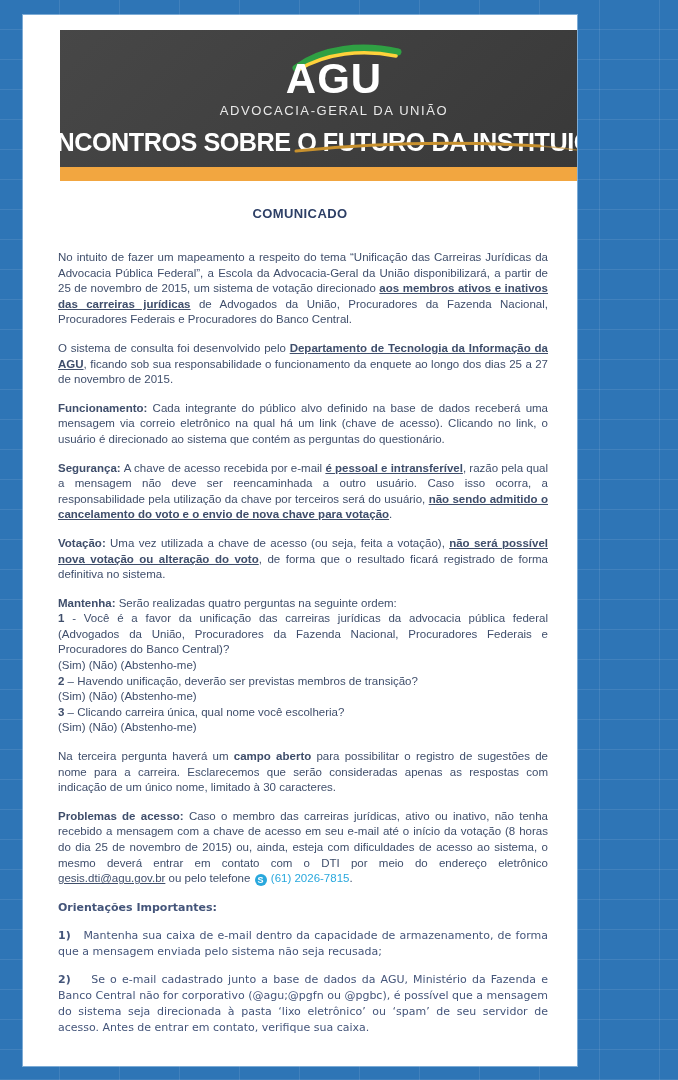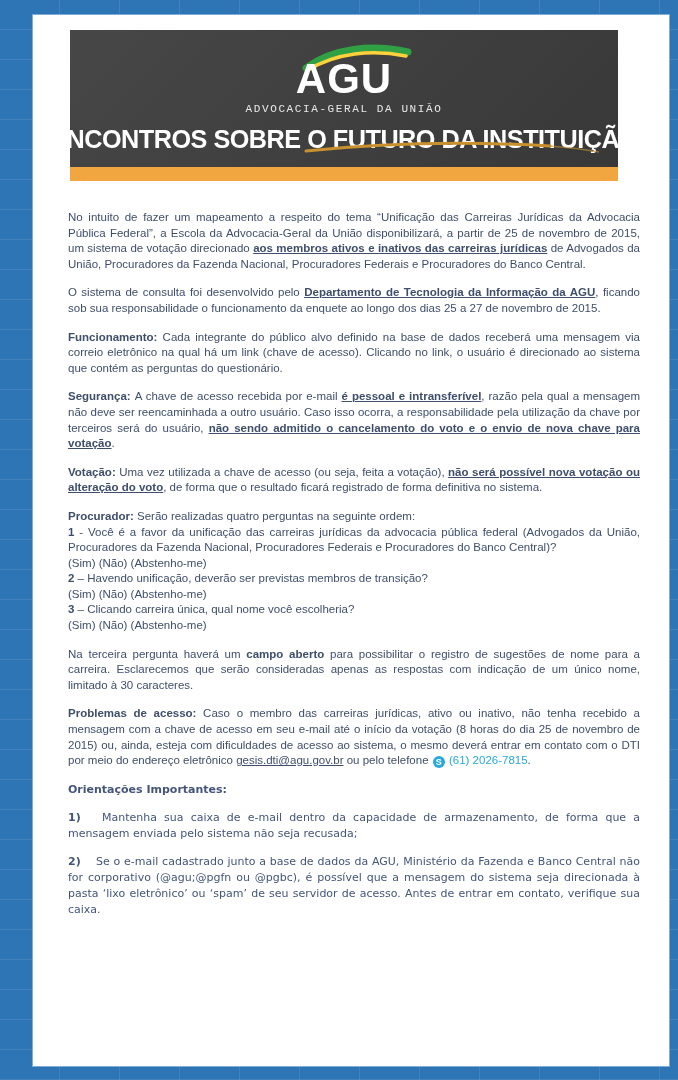--- a/index.html
+++ b/index.html
@@ -5,21 +5,21 @@
   html,body{margin:0;padding:0;}
   body{
     width:678px;height:1080px;position:relative;overflow:hidden;
     background-color:#2e75b6;
     background-image:
       repeating-linear-gradient(to right, transparent 0 59px, rgba(255,255,255,.09) 59px 60px),
       repeating-linear-gradient(to bottom, transparent 0 29px, rgba(255,255,255,.09) 29px 30px);
     font-family:"Liberation Sans", sans-serif;
   }
   .page{
-    position:absolute;left:33px;top:15px;width:636px;height:1051px;
+    position:absolute;left:23px;top:15px;width:554px;height:1051px;
     background:#ffffff;box-shadow:0 0 0 1px rgba(190,215,238,.55);
     overflow:hidden;
   }
   
   .banner{
     position:absolute;left:37px;top:15px;width:548px;height:151px;
   }
   .banner-dark{
     position:relative;width:100%;height:137px;background:#3d3d3d;
     background-image:linear-gradient(135deg, rgba(255,255,255,.05), rgba(0,0,0,.08));
@@ -27,21 +27,21 @@
     padding-top:13px;box-sizing:border-box;
   }
   .accent-bar{width:100%;height:14px;background:#f2a640;}
   .logo{display:flex;flex-direction:column;align-items:center;}
   .logo-swoosh{margin-bottom:-13px;margin-left:26px;}
   .logo-text{
     color:#ffffff;font-size:42px;font-weight:bold;line-height:1;
     letter-spacing:1px;
   }
   .logo-subtitle{
-    color:#e9e9e9;font-size:11px;letter-spacing:1.6px;margin-top:3px;font-family:Liberation Mono, monospace;
+    color:#e9e9e9;font-size:13px;letter-spacing:1.6px;margin-top:3px;
   }
   .banner-title{
     margin-top:9px;color:#ffffff;font-size:26px;font-weight:bold;
     letter-spacing:-0.5px;white-space:nowrap;transform:scaleX(.97);
   }
   .title-swoosh{position:absolute;right:16px;bottom:12px;}
   
   .doc-title{
     margin-top:25px;text-align:center;font-weight:bold;font-size:13px;
     color:#2d3f66;letter-spacing:.4px;
@@ -87,28 +87,29 @@
       <svg class="title-swoosh" width="300" height="16" viewBox="0 0 300 16">
         <path d="M4 12 C 90 3, 180 3, 248 7" stroke="#c8912e" stroke-width="3" fill="none" stroke-linecap="round"></path>
         <path d="M248 7 C 268 8.5, 286 11, 297 13" stroke="#c8912e" stroke-width="1.4" fill="none" opacity="0.6"></path>
       </svg>
     </div>
     <div class="accent-bar"></div>
   </div>
 
   <div style="height:166px"></div>
 
+  <div class="doc-title">COMUNICADO</div>
 
   <div class="doc-body">
       <p class="para"><span>No intuito de fazer um mapeamento a respeito do tema “Unificação das Carreiras Jurídicas da Advocacia Pública Federal”, a Escola da Advocacia-Geral da União disponibilizará, a partir de 25 de novembro de 2015, um sistema de votação direcionado </span><span class="b u">aos membros ativos e inativos das carreiras jurídicas</span><span> de Advogados da União, Procuradores da Fazenda Nacional, Procuradores Federais e Procuradores do Banco Central.</span></p>
       <p class="para"><span>O sistema de consulta foi desenvolvido pelo </span><span class="b u">Departamento de Tecnologia da Informação da AGU</span><span>, ficando sob sua responsabilidade o funcionamento da enquete ao longo dos dias 25 a 27 de novembro de 2015.</span></p>
       <p class="para"><span class="b">Funcionamento: </span><span>Cada integrante do público alvo definido na base de dados receberá uma mensagem via correio eletrônico na qual há um link (chave de acesso). Clicando no link, o usuário é direcionado ao sistema que contém as perguntas do questionário.</span></p>
       <p class="para"><span class="b">Segurança: </span><span>A chave de acesso recebida por e-mail </span><span class="b u">é pessoal e intransferível</span><span>, razão pela qual a mensagem não deve ser reencaminhada a outro usuário. Caso isso ocorra, a responsabilidade pela utilização da chave por terceiros será do usuário, </span><span class="b u">não sendo admitido o cancelamento do voto e o envio de nova chave para votação</span><span>.</span></p>
       <p class="para"><span class="b">Votação: </span><span>Uma vez utilizada a chave de acesso (ou seja, feita a votação), </span><span class="b u">não será possível nova votação ou alteração do voto</span><span>, de forma que o resultado ficará registrado de forma definitiva no sistema.</span></p>
-      <p class="para tight"><span class="b">Procurador: </span><span>Serão realizadas quatro perguntas na seguinte ordem:</span></p>
+      <p class="para tight"><span class="b">Mantenha: </span><span>Serão realizadas quatro perguntas na seguinte ordem:</span></p>
       <p class="para tight"><span class="b">1</span><span> - Você é a favor da unificação das carreiras jurídicas da advocacia pública federal (Advogados da União, Procuradores da Fazenda Nacional, Procuradores Federais e Procuradores do Banco Central)?</span></p>
       <p class="para tight"><span>(Sim) (Não) (Abstenho-me)</span></p>
       <p class="para tight"><span class="b">2</span><span> – Havendo unificação, deverão ser previstas membros de transição?</span></p>
       <p class="para tight"><span>(Sim) (Não) (Abstenho-me)</span></p>
       <p class="para tight"><span class="b">3</span><span> – Clicando carreira única, qual nome você escolheria?</span></p>
       <p class="para tight gap"><span>(Sim) (Não) (Abstenho-me)</span></p>
       <p class="para"><span>Na terceira pergunta haverá um </span><span class="b">campo aberto</span><span> para possibilitar o registro de sugestões de nome para a carreira. Esclarecemos que serão consideradas apenas as respostas com indicação de um único nome, limitado à 30 caracteres.</span></p>
       <p class="para"><span class="b">Problemas de acesso: </span><span>Caso o membro das carreiras jurídicas, ativo ou inativo, não tenha recebido a mensagem com a chave de acesso em seu e-mail até o início da votação (8 horas do dia 25 de novembro de 2015) ou, ainda, esteja com dificuldades de acesso ao sistema, o mesmo deverá entrar em contato com o DTI por meio do endereço eletrônico </span><span class="u">gesis.dti@agu.gov.br</span><span> ou pelo telefone </span><span class="skype-icon">S</span><span style="color: rgb(41, 168, 221);"> (61) 2026-7815</span><span>.</span></p>
       <p class="para alt"><span class="b">Orientações Importantes:</span></p>
       <p class="para alt"><span class="b">1)</span><span>&nbsp;&nbsp; Mantenha sua caixa de e-mail dentro da capacidade de armazenamento, de forma que a mensagem enviada pelo sistema não seja recusada;</span></p>

